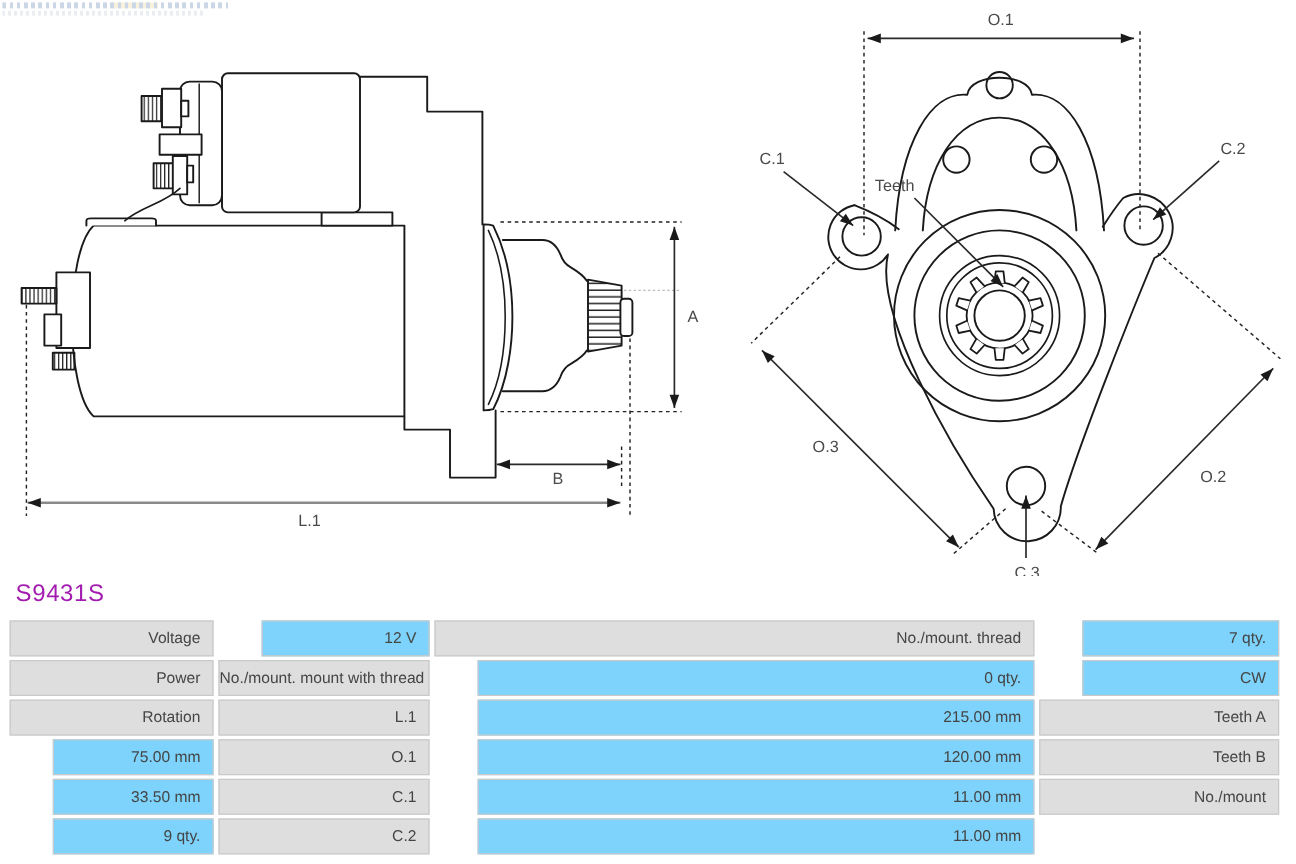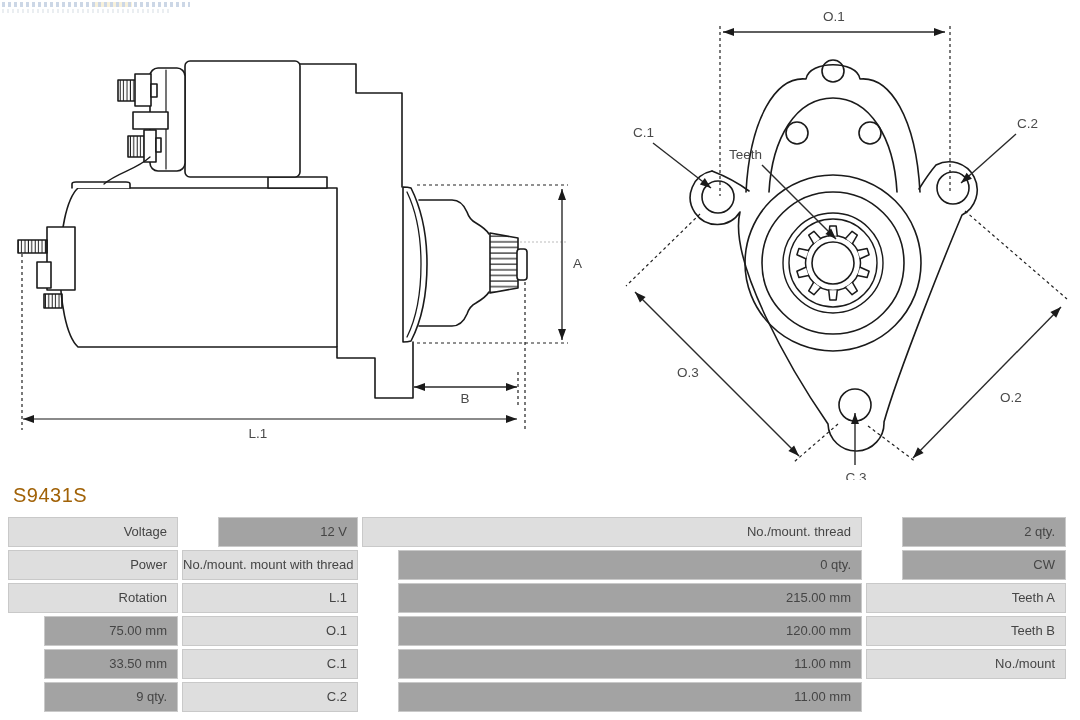--- a/index.html
+++ b/index.html
@@ -14,21 +14,21 @@
   #diagram-svg{position:absolute;left:0;top:0;}
   #part-number{position:absolute;left:13px;top:484px;font-size:20px;
        font-weight:400;letter-spacing:.5px;}
   #spec-table{position:absolute;left:8px;top:517px;width:1058px;
        display:grid;grid-template-columns:170px 176px 500px 200px;
        column-gap:4px;row-gap:3px;}
   .cell{height:28px;line-height:28px;border:1px solid #c9c9c9;
        font-size:13px;color:#454545;text-align:right;padding-right:10px;
        box-sizing:content-box;overflow:hidden;white-space:nowrap;}
   .cell.lab{background:#dedede;}
-  .cell.val{background:#a3a3a3;margin-left:36px;}
+  .cell.val{background:#7dd3fc;margin-left:36px;}
   text{font-family:"Liberation Sans",sans-serif;font-size:13.5px;fill:#4a4a4a;}
 </style>
 </head>
 <body>
 
 <div id="wm1"></div>
 <div id="wm2"></div>
 
 <svg id="diagram-svg" width="1080" height="480" viewBox="0 0 1080 480">
   <defs>
@@ -165,27 +165,27 @@
     <text x="834" y="21" text-anchor="middle">O.1</text>
     <text x="633" y="137">C.1</text>
     <text x="1017" y="128">C.2</text>
     <text x="729" y="159">Teeth</text>
     <text x="688" y="377" text-anchor="middle">O.3</text>
     <text x="1011" y="402" text-anchor="middle">O.2</text>
     <text x="856" y="482" text-anchor="middle">C.3</text>
   </g>
 </svg>
 
-<div id="part-number" style="color: #a16207;">S9431S</div>
+<div id="part-number" style="color: #a21caf;">S9431S</div>
 
 <div id="spec-table">
   <div class="cell lab">Voltage</div>
   <div class="cell val">12 V</div>
   <div class="cell lab">No./mount. thread</div>
-  <div class="cell val">2 qty.</div>
+  <div class="cell val">7 qty.</div>
 
   <div class="cell lab">Power</div>
   <div class="cell lab">No./mount. mount with thread</div>
   <div class="cell val">0 qty.</div>
 
   <div class="cell val">CW</div>
   <div class="cell lab">Rotation</div>
   <div class="cell lab">L.1</div>
   <div class="cell val">215.00 mm</div>
 

